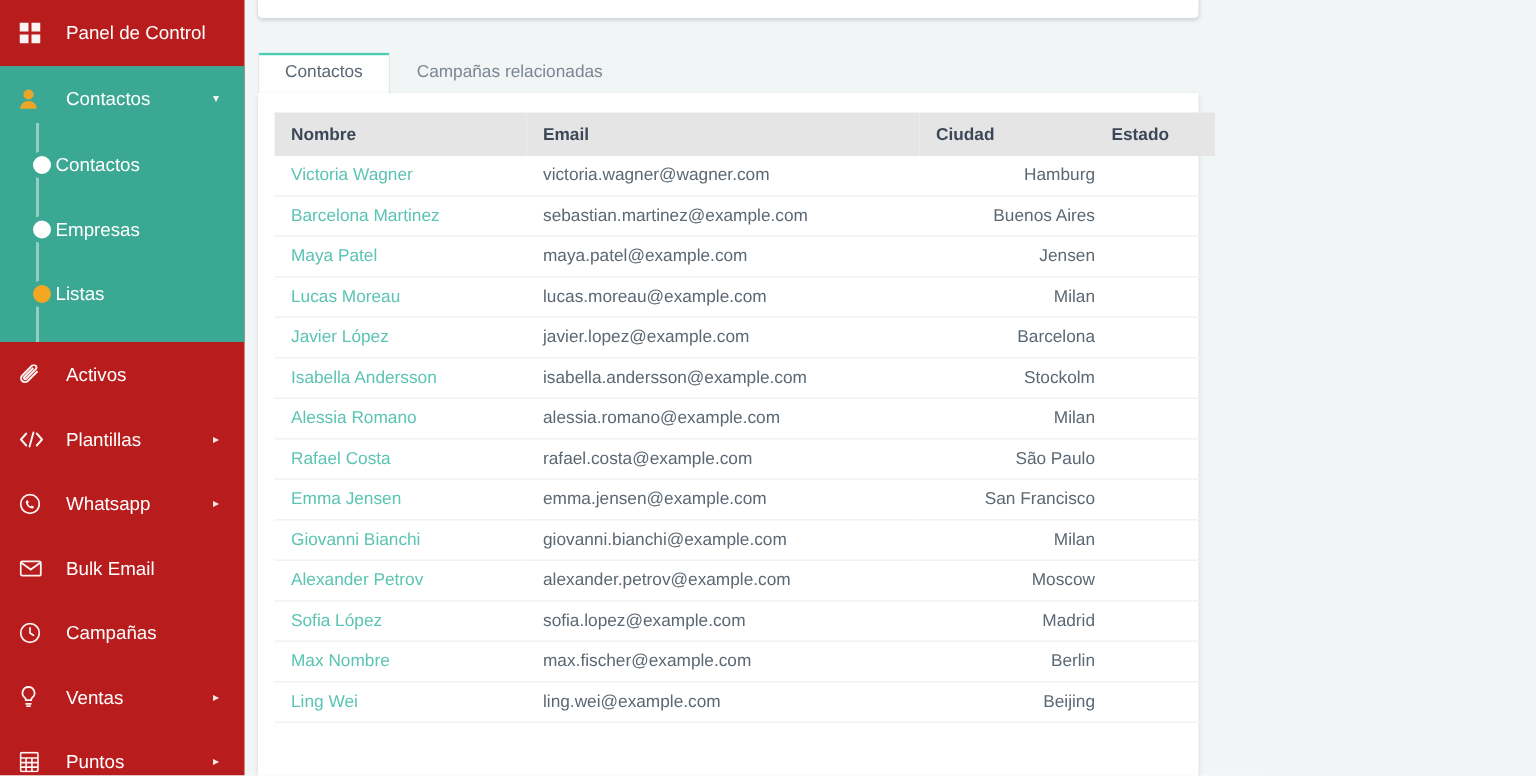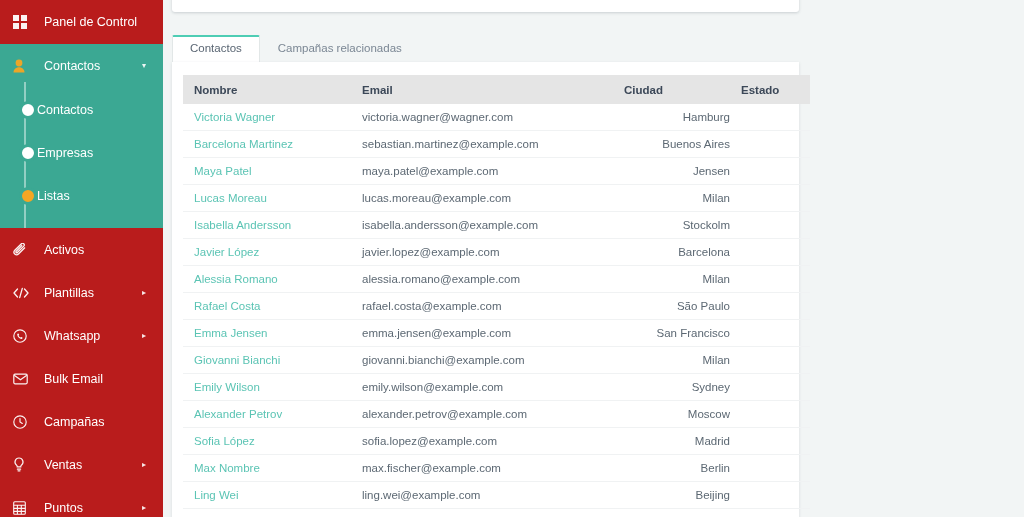--- a/index.html
+++ b/index.html
@@ -292,32 +292,32 @@
               <td class="col-ciudad">Jensen</td>
               <td class="col-estado"></td>
             </tr>
             <tr>
               <td class="name col-nombre"><a href="#">Lucas Moreau</a></td>
               <td class="col-email">lucas.moreau@example.com</td>
               <td class="col-ciudad">Milan</td>
               <td class="col-estado"></td>
             </tr>
             <tr>
+              <td class="name col-nombre"><a href="#">Javier López</a></td>
+              <td class="col-email">javier.lopez@example.com</td>
+              <td class="col-ciudad">Barcelona</td>
+              <td class="col-estado"></td>
+            </tr>
+            <tr>
               <td class="name col-nombre"><a href="#">Isabella Andersson</a></td>
               <td class="col-email">isabella.andersson@example.com</td>
               <td class="col-ciudad">Stockolm</td>
               <td class="col-estado"></td>
             </tr>
             <tr>
-              <td class="name col-nombre"><a href="#">Javier López</a></td>
-              <td class="col-email">javier.lopez@example.com</td>
-              <td class="col-ciudad">Barcelona</td>
-              <td class="col-estado"></td>
-            </tr>
-            <tr>
               <td class="name col-nombre"><a href="#">Alessia Romano</a></td>
               <td class="col-email">alessia.romano@example.com</td>
               <td class="col-ciudad">Milan</td>
               <td class="col-estado"></td>
             </tr>
             <tr>
               <td class="name col-nombre"><a href="#">Rafael Costa</a></td>
               <td class="col-email">rafael.costa@example.com</td>
               <td class="col-ciudad">São Paulo</td>
               <td class="col-estado"></td>
@@ -328,26 +328,20 @@
               <td class="col-ciudad">San Francisco</td>
               <td class="col-estado"></td>
             </tr>
             <tr>
               <td class="name col-nombre"><a href="#">Giovanni Bianchi</a></td>
               <td class="col-email">giovanni.bianchi@example.com</td>
               <td class="col-ciudad">Milan</td>
               <td class="col-estado"></td>
             </tr>
             <tr>
-              <td class="name col-nombre"><a href="#">Emily Wilson</a></td>
-              <td class="col-email">emily.wilson@example.com</td>
-              <td class="col-ciudad">Sydney</td>
-              <td class="col-estado"></td>
-            </tr>
-            <tr>
               <td class="name col-nombre"><a href="#">Alexander Petrov</a></td>
               <td class="col-email">alexander.petrov@example.com</td>
               <td class="col-ciudad">Moscow</td>
               <td class="col-estado"></td>
             </tr>
             <tr>
               <td class="name col-nombre"><a href="#">Sofia López</a></td>
               <td class="col-email">sofia.lopez@example.com</td>
               <td class="col-ciudad">Madrid</td>
               <td class="col-estado"></td>

